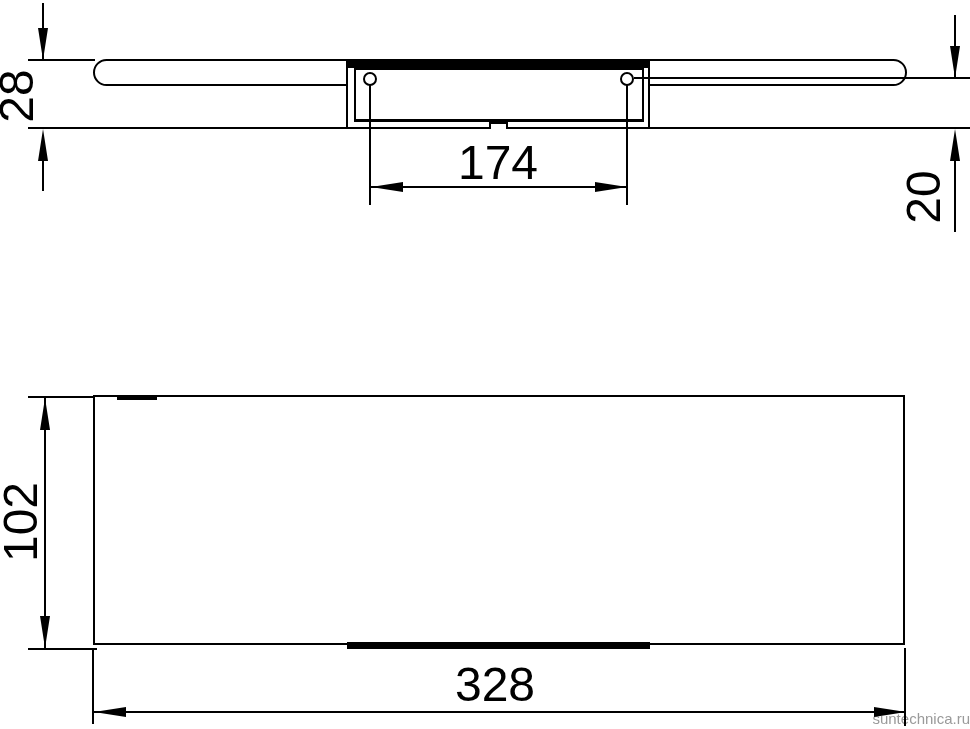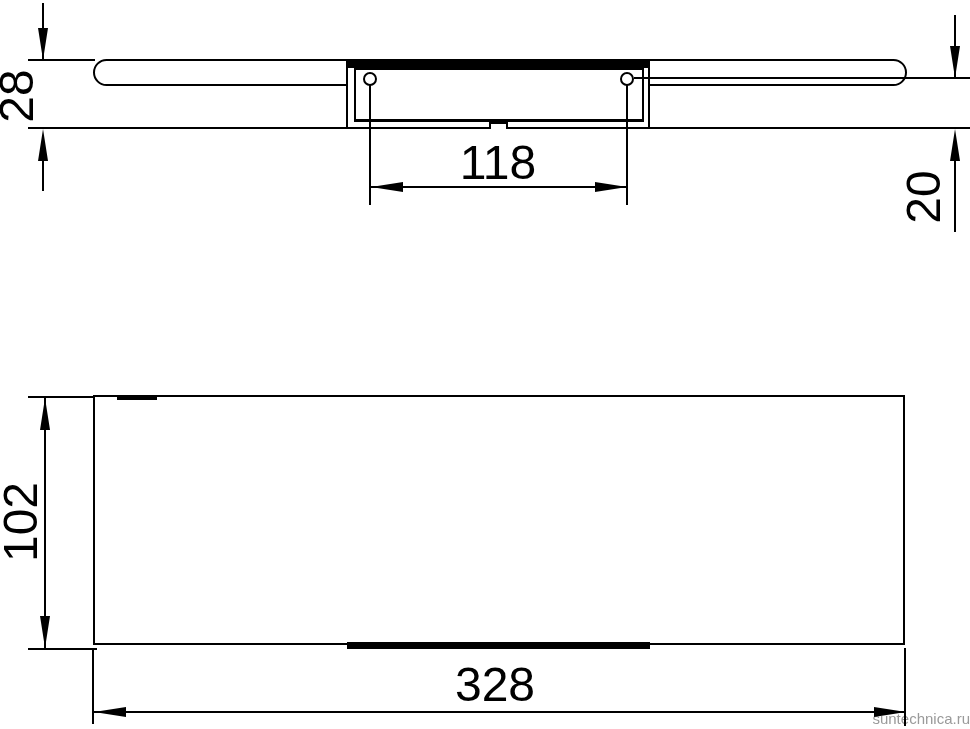--- a/index.html
+++ b/index.html
@@ -76,21 +76,21 @@
     <div class="arr arr-down" style="left:37.5px;top:28px;"></div>
     <div class="arr arr-up" style="left:37.5px;top:129px;"></div>
     <div class="vline" style="left:42px;top:161px;height:30px;"></div>
     <div class="dimlabel rot" style="left:-17px;top:72px;width:70px;height:48px;">28</div>
 
     <div class="vline" style="left:369px;top:84px;height:121px;"></div>
     <div class="vline" style="left:626px;top:84px;height:121px;"></div>
     <div class="hline" style="left:371px;top:186px;width:256px;"></div>
     <div class="arr arr-left" style="left:371px;top:181.5px;"></div>
     <div class="arr arr-right" style="left:595px;top:181.5px;"></div>
-    <div class="dimlabel" style="left:438px;top:140px;width:120px;height:46px;">118</div>
+    <div class="dimlabel" style="left:438px;top:140px;width:120px;height:46px;">174</div>
 
     <div class="hline" style="left:634px;top:77px;width:336px;"></div>
     <div class="vline" style="left:954px;top:15px;height:63px;"></div>
     <div class="arr arr-down" style="left:949.5px;top:46px;"></div>
     <div class="arr arr-up" style="left:949.5px;top:129px;"></div>
     <div class="vline" style="left:954px;top:161px;height:71px;"></div>
     <div class="dimlabel rot" style="left:890px;top:173px;width:70px;height:48px;">20</div>
   </div>
 
   <div>

